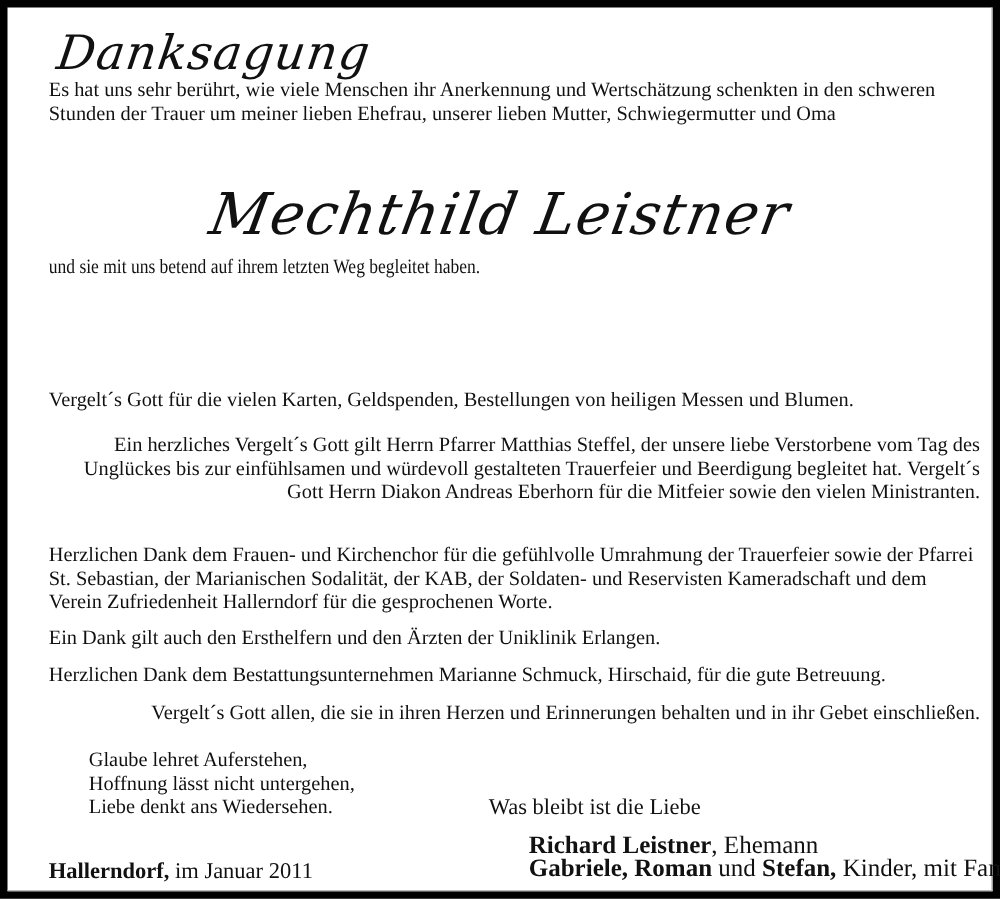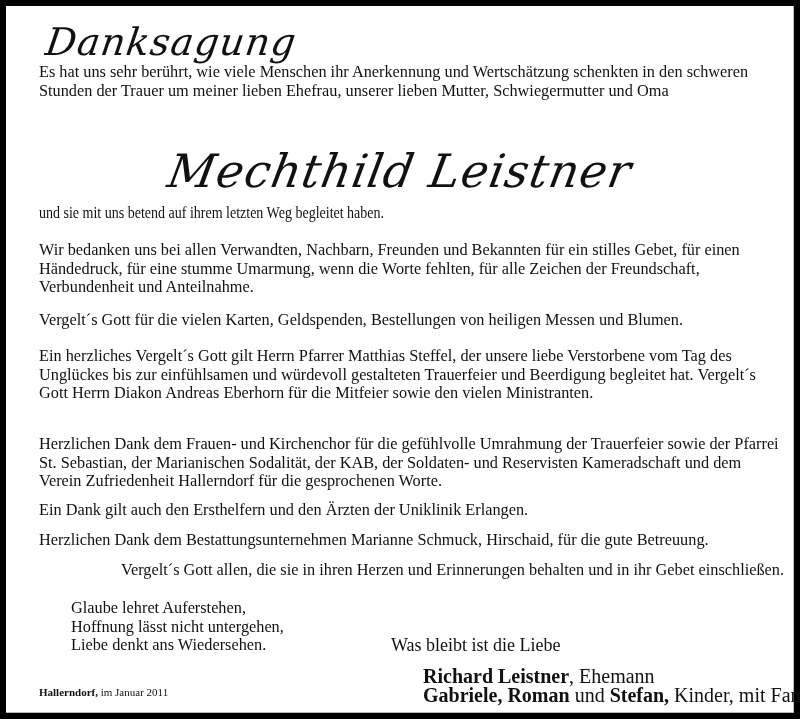--- a/index.html
+++ b/index.html
@@ -26,42 +26,41 @@
       transform: skewX(-10deg);
     }
     .para {
       position: absolute; left: 33px; width: 745px;
       font-size: 16.3px; line-height: 18.6px;
     }
     .p-intro { top: 57px; }
     .p-after { top: 198px; transform-origin: left; transform: scaleX(0.86); width: 600px; }
     .p1 { top: 235px; }
     .p2 { top: 305px; }
-    .p3 { top: 341px; }
+    .p3 { top: 341px; text-align: right; }
     .p4 { top: 429px; font-family: Liberation Serif, serif; }
     .p5 { top: 495px; }
     .p6 { top: 525px; }
     .p7 { top: 555px; text-align: right; }
     .poem { position: absolute; left: 33px; top: 593px; font-size: 16.3px; line-height: 18.6px; }
     .poem div { white-space: nowrap; margin-left: 32px; }
-    .place { position: absolute; left: 33px; top: 680px; font-size: 11px; }
+    .place { position: absolute; left: 33px; top: 680px; font-size: 18px; }
     .motto { position: absolute; left: 385px; top: 629px; font-size: 18px; }
     .signers { position: absolute; left: 385px; top: 661px; font-size: 20px; line-height: 18.6px; margin-left: 32px; }
     .signers div { white-space: nowrap; }
     b { font-weight: bold; }
   </style>
 </head>
 <body>
 
 <div class="frame">
   <div class="title">Danksagung</div>
   <div class="para p-intro">Es hat uns sehr berührt, wie viele Menschen ihr Anerkennung und Wertschätzung schenkten in den schweren Stunden der Trauer um meiner lieben Ehefrau, unserer lieben Mutter, Schwiegermutter und Oma</div>
   <div class="name">Mechthild Leistner</div>
   <div class="para p-after">und sie mit uns betend auf ihrem letzten Weg begleitet haben.</div>
-  <div class="para p1">Wir bedanken uns bei allen Verwandten, Nachbarn, Freunden und Bekannten für ein stilles Gebet, für einen Händedruck, für eine stumme Umarmung, wenn die Worte fehlten, für alle Zeichen der Freundschaft, Verbundenheit und Anteilnahme.</div>
   <div class="para p2">Vergelt´s Gott für die vielen Karten, Geldspenden, Bestellungen von heiligen Messen und Blumen.</div>
   <div class="para p3">Ein herzliches Vergelt´s Gott gilt Herrn Pfarrer Matthias Steffel, der unsere liebe Verstorbene vom Tag des Unglückes bis zur einfühlsamen und würdevoll gestalteten Trauerfeier und Beerdigung begleitet hat. Vergelt´s Gott Herrn Diakon Andreas Eberhorn für die Mitfeier sowie den vielen Ministranten.</div>
   <div class="para p4">Herzlichen Dank dem Frauen- und Kirchenchor für die gefühlvolle Umrahmung der Trauerfeier sowie der Pfarrei St. Sebastian, der Marianischen Sodalität, der KAB, der Soldaten- und Reservisten Kameradschaft und dem Verein Zufriedenheit Hallerndorf für die gesprochenen Worte.</div>
   <div class="para p5">Ein Dank gilt auch den Ersthelfern und den Ärzten der Uniklinik Erlangen.</div>
   <div class="para p6">Herzlichen Dank dem Bestattungsunternehmen Marianne Schmuck, Hirschaid, für die gute Betreuung.</div>
   <div class="para p7">Vergelt´s Gott allen, die sie in ihren Herzen und Erinnerungen behalten und in ihr Gebet einschließen.</div>
 
   <div class="poem">
     <div>Glaube lehret Auferstehen,</div>
     <div>Hoffnung lässt nicht untergehen,</div>

